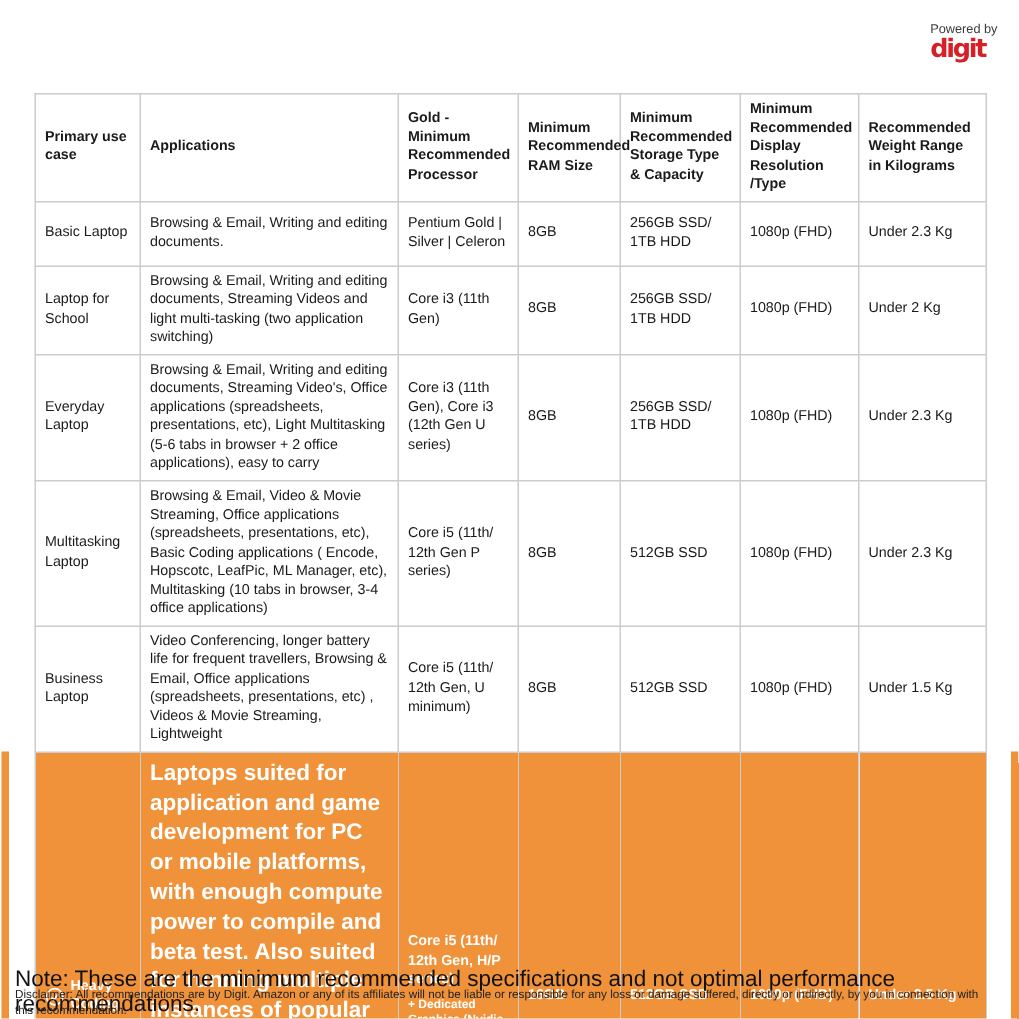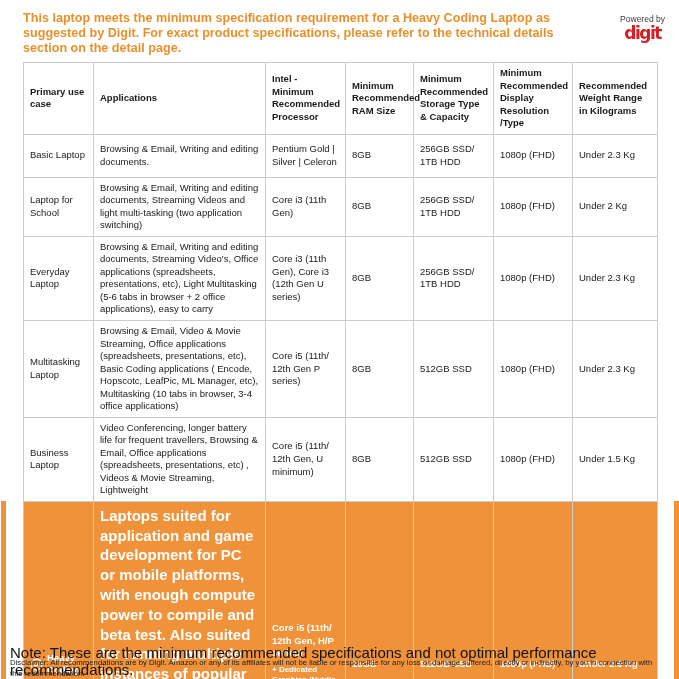--- a/index.html
+++ b/index.html
@@ -12,21 +12,21 @@
     color: #1a1a1a;
   }
   .header { display: flex; padding: 11px 14px 0 23px; }
   .header-note {
     width: 555px;
     color: var(--header-orange, #e8912b);
     font-weight: bold;
     font-size: 12.6px;
     line-height: 15px;
   }
-  .brand-block { margin-left: auto; text-align: center; padding-top: 3px; }
+  .brand-block { margin-left: auto; padding-top: 3px; }
   .powered-by { font-size: 8.5px; color: #3a3a3a; margin-bottom: 1px; }
   .brand-logo {
     font-family: "DejaVu Sans", sans-serif;
     font-size: 17px;
     font-weight: bold;
     color: var(--brand-red, #d71f26);
     letter-spacing: -1.5px;
     line-height: 1;
   }
   table.spec-table {
@@ -78,42 +78,41 @@
   }
   .disclaimer {
     position: absolute; left: 10px; top: 657px; width: 655px;
     font-size: 7.8px; line-height: 1.45; color: #222222;
   }
 </style>
 </head>
 <body>
 
 <div class="header">
-  <div class="header-note">This laptop meets the minimum specification requirement for a Heavy Coding Laptop as suggested by Digit. For exact product specifications, please refer to the technical details section on the detail page.</div>
   <div class="brand-block">
     <div class="powered-by">Powered by</div>
     <div class="brand-logo">digit</div>
   </div>
 </div>
 
 <table class="spec-table">
   <colgroup>
     <col style="width:70px">
       <col style="width:172px">
       <col style="width:80px">
     <col style="width:68px">
       <col style="width:80px">
       <col style="width:79px">
     <col style="width:85px">
   </colgroup>
   <thead>
     <tr>
       <th>Primary use case</th>
       <th>Applications</th>
-      <th>Intel - Minimum Recommended Processor</th>
+      <th>Gold - Minimum Recommended Processor</th>
       <th>Minimum Recommended RAM Size</th>
       <th>Minimum Recommended Storage Type &amp; Capacity</th>
       <th>Minimum Recommended Display Resolution /Type</th>
       <th>Recommended Weight Range in Kilograms</th>
     </tr>
   </thead>
   <tbody>
     <tr class="r1">
       <td class="c-uc">Basic Laptop</td>
       <td class="c-app">Browsing &amp; Email, Writing and editing documents.</td>

